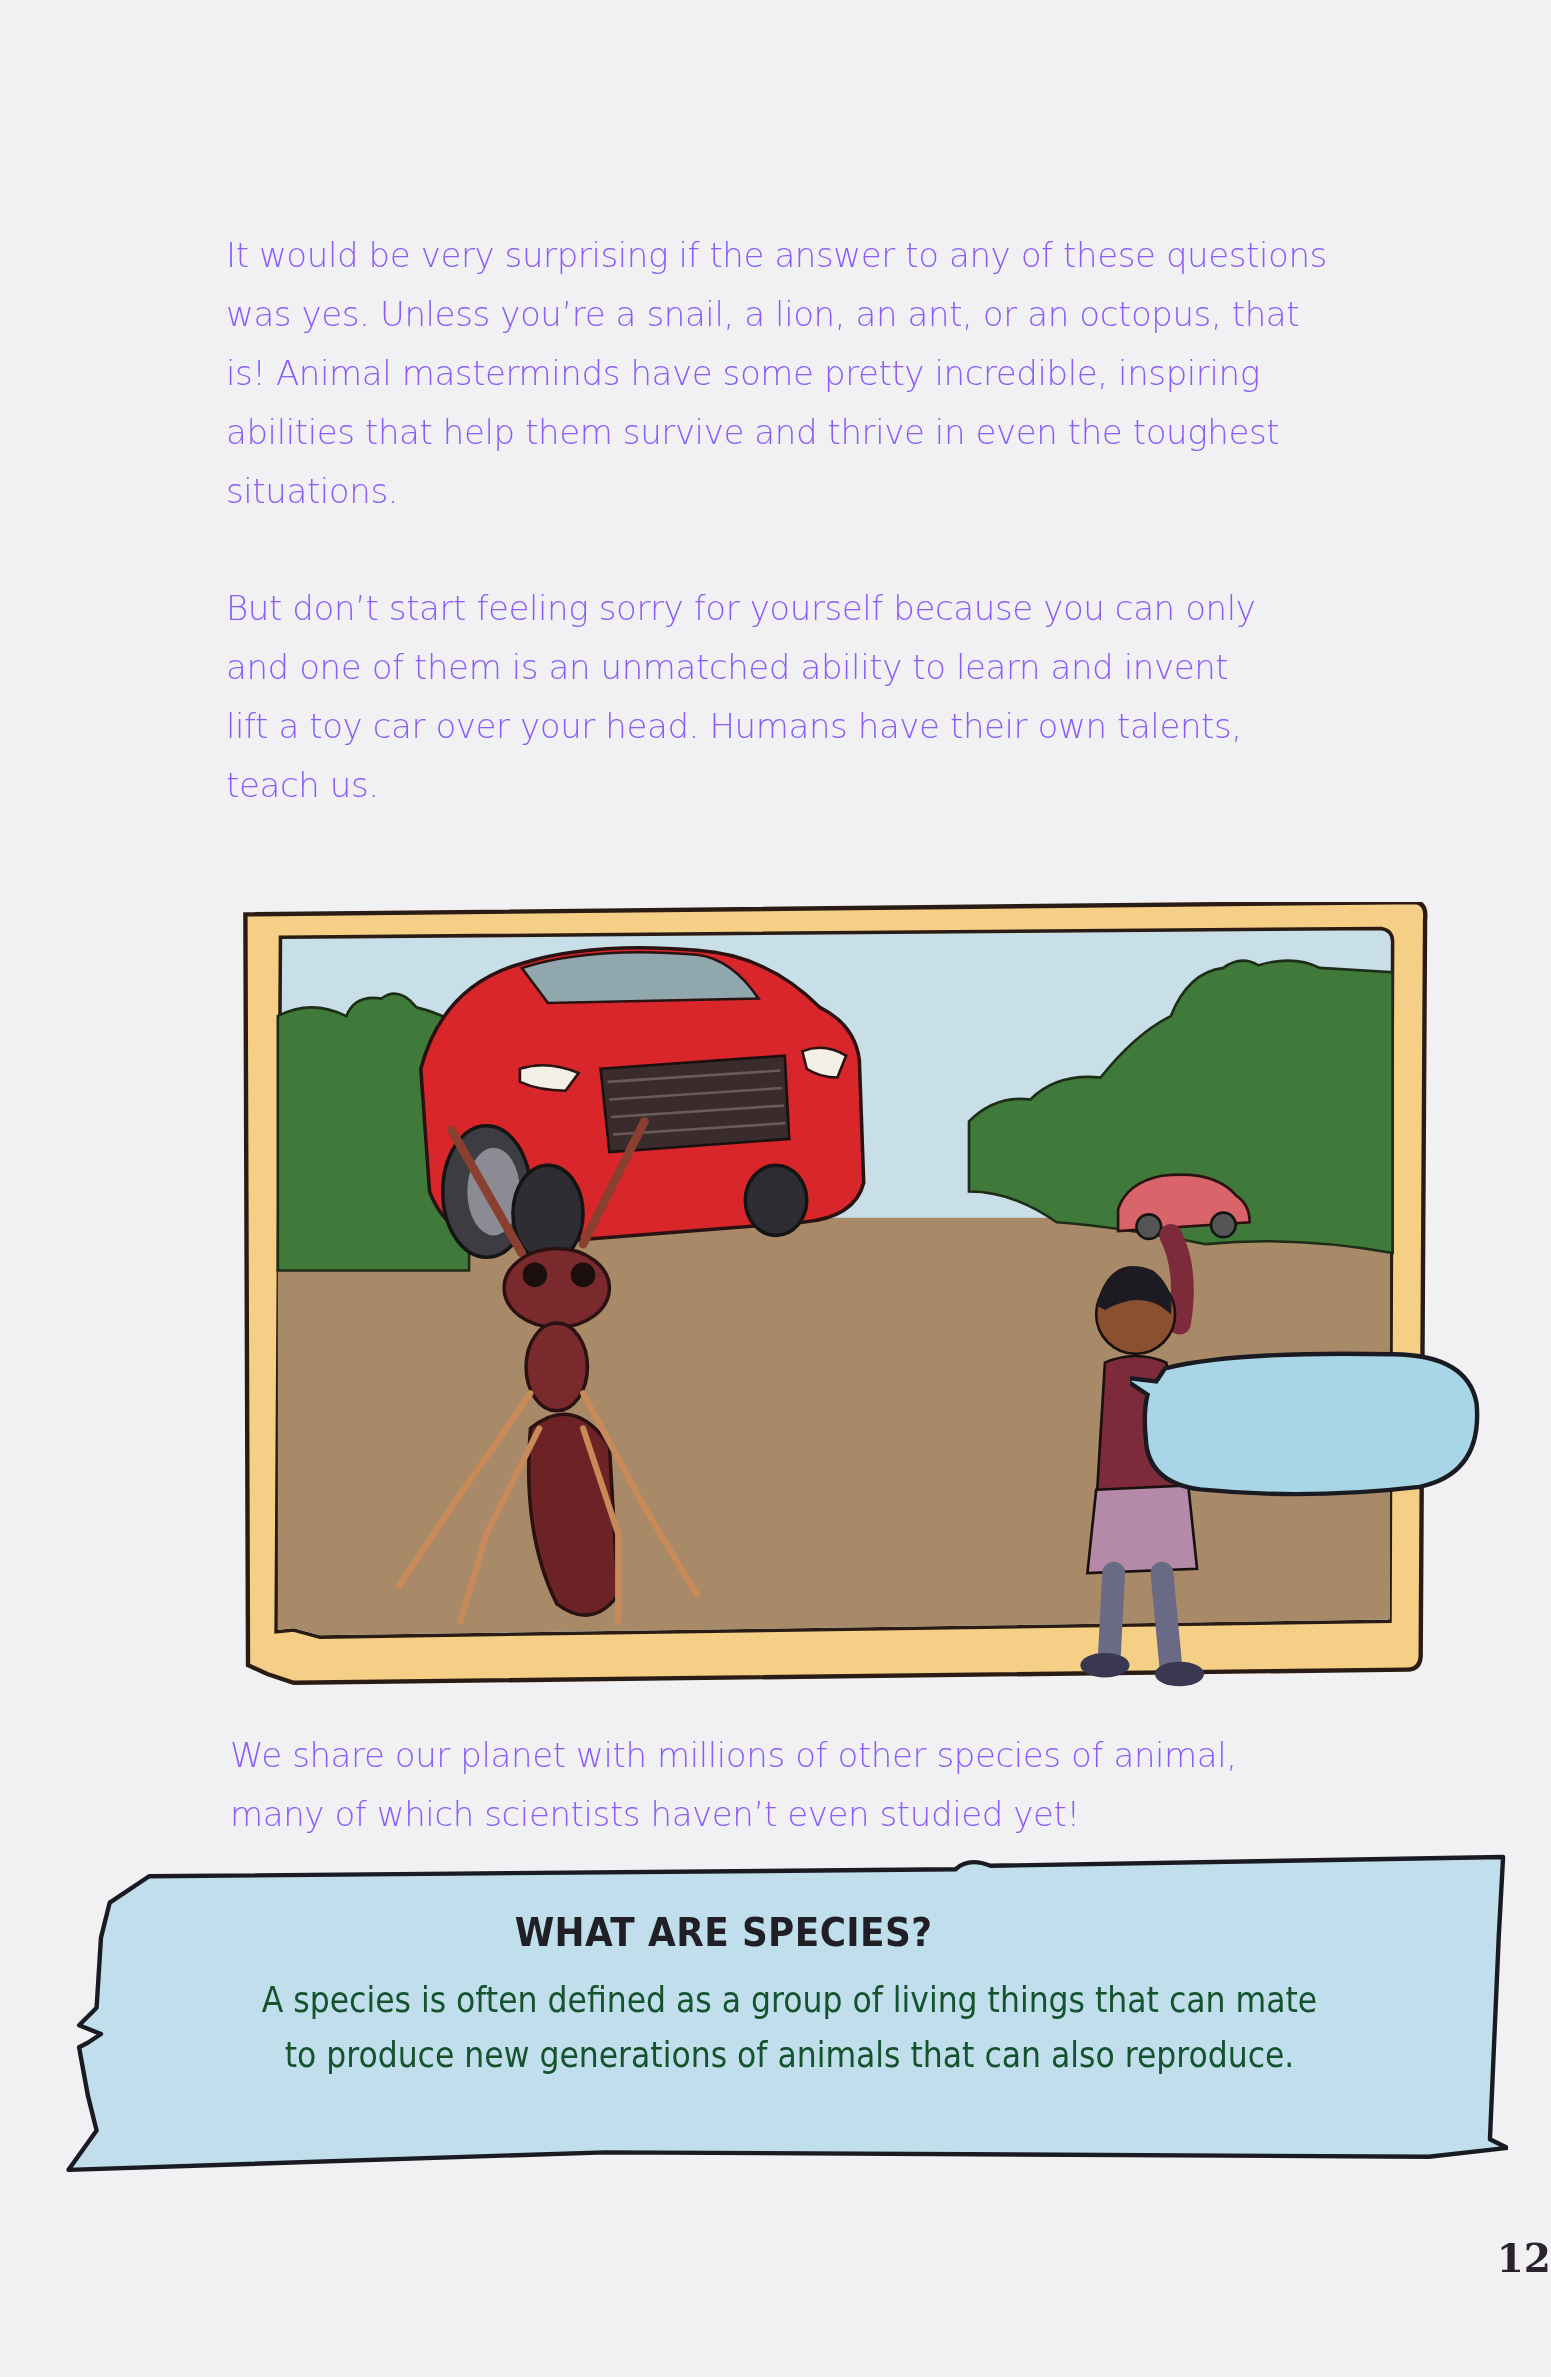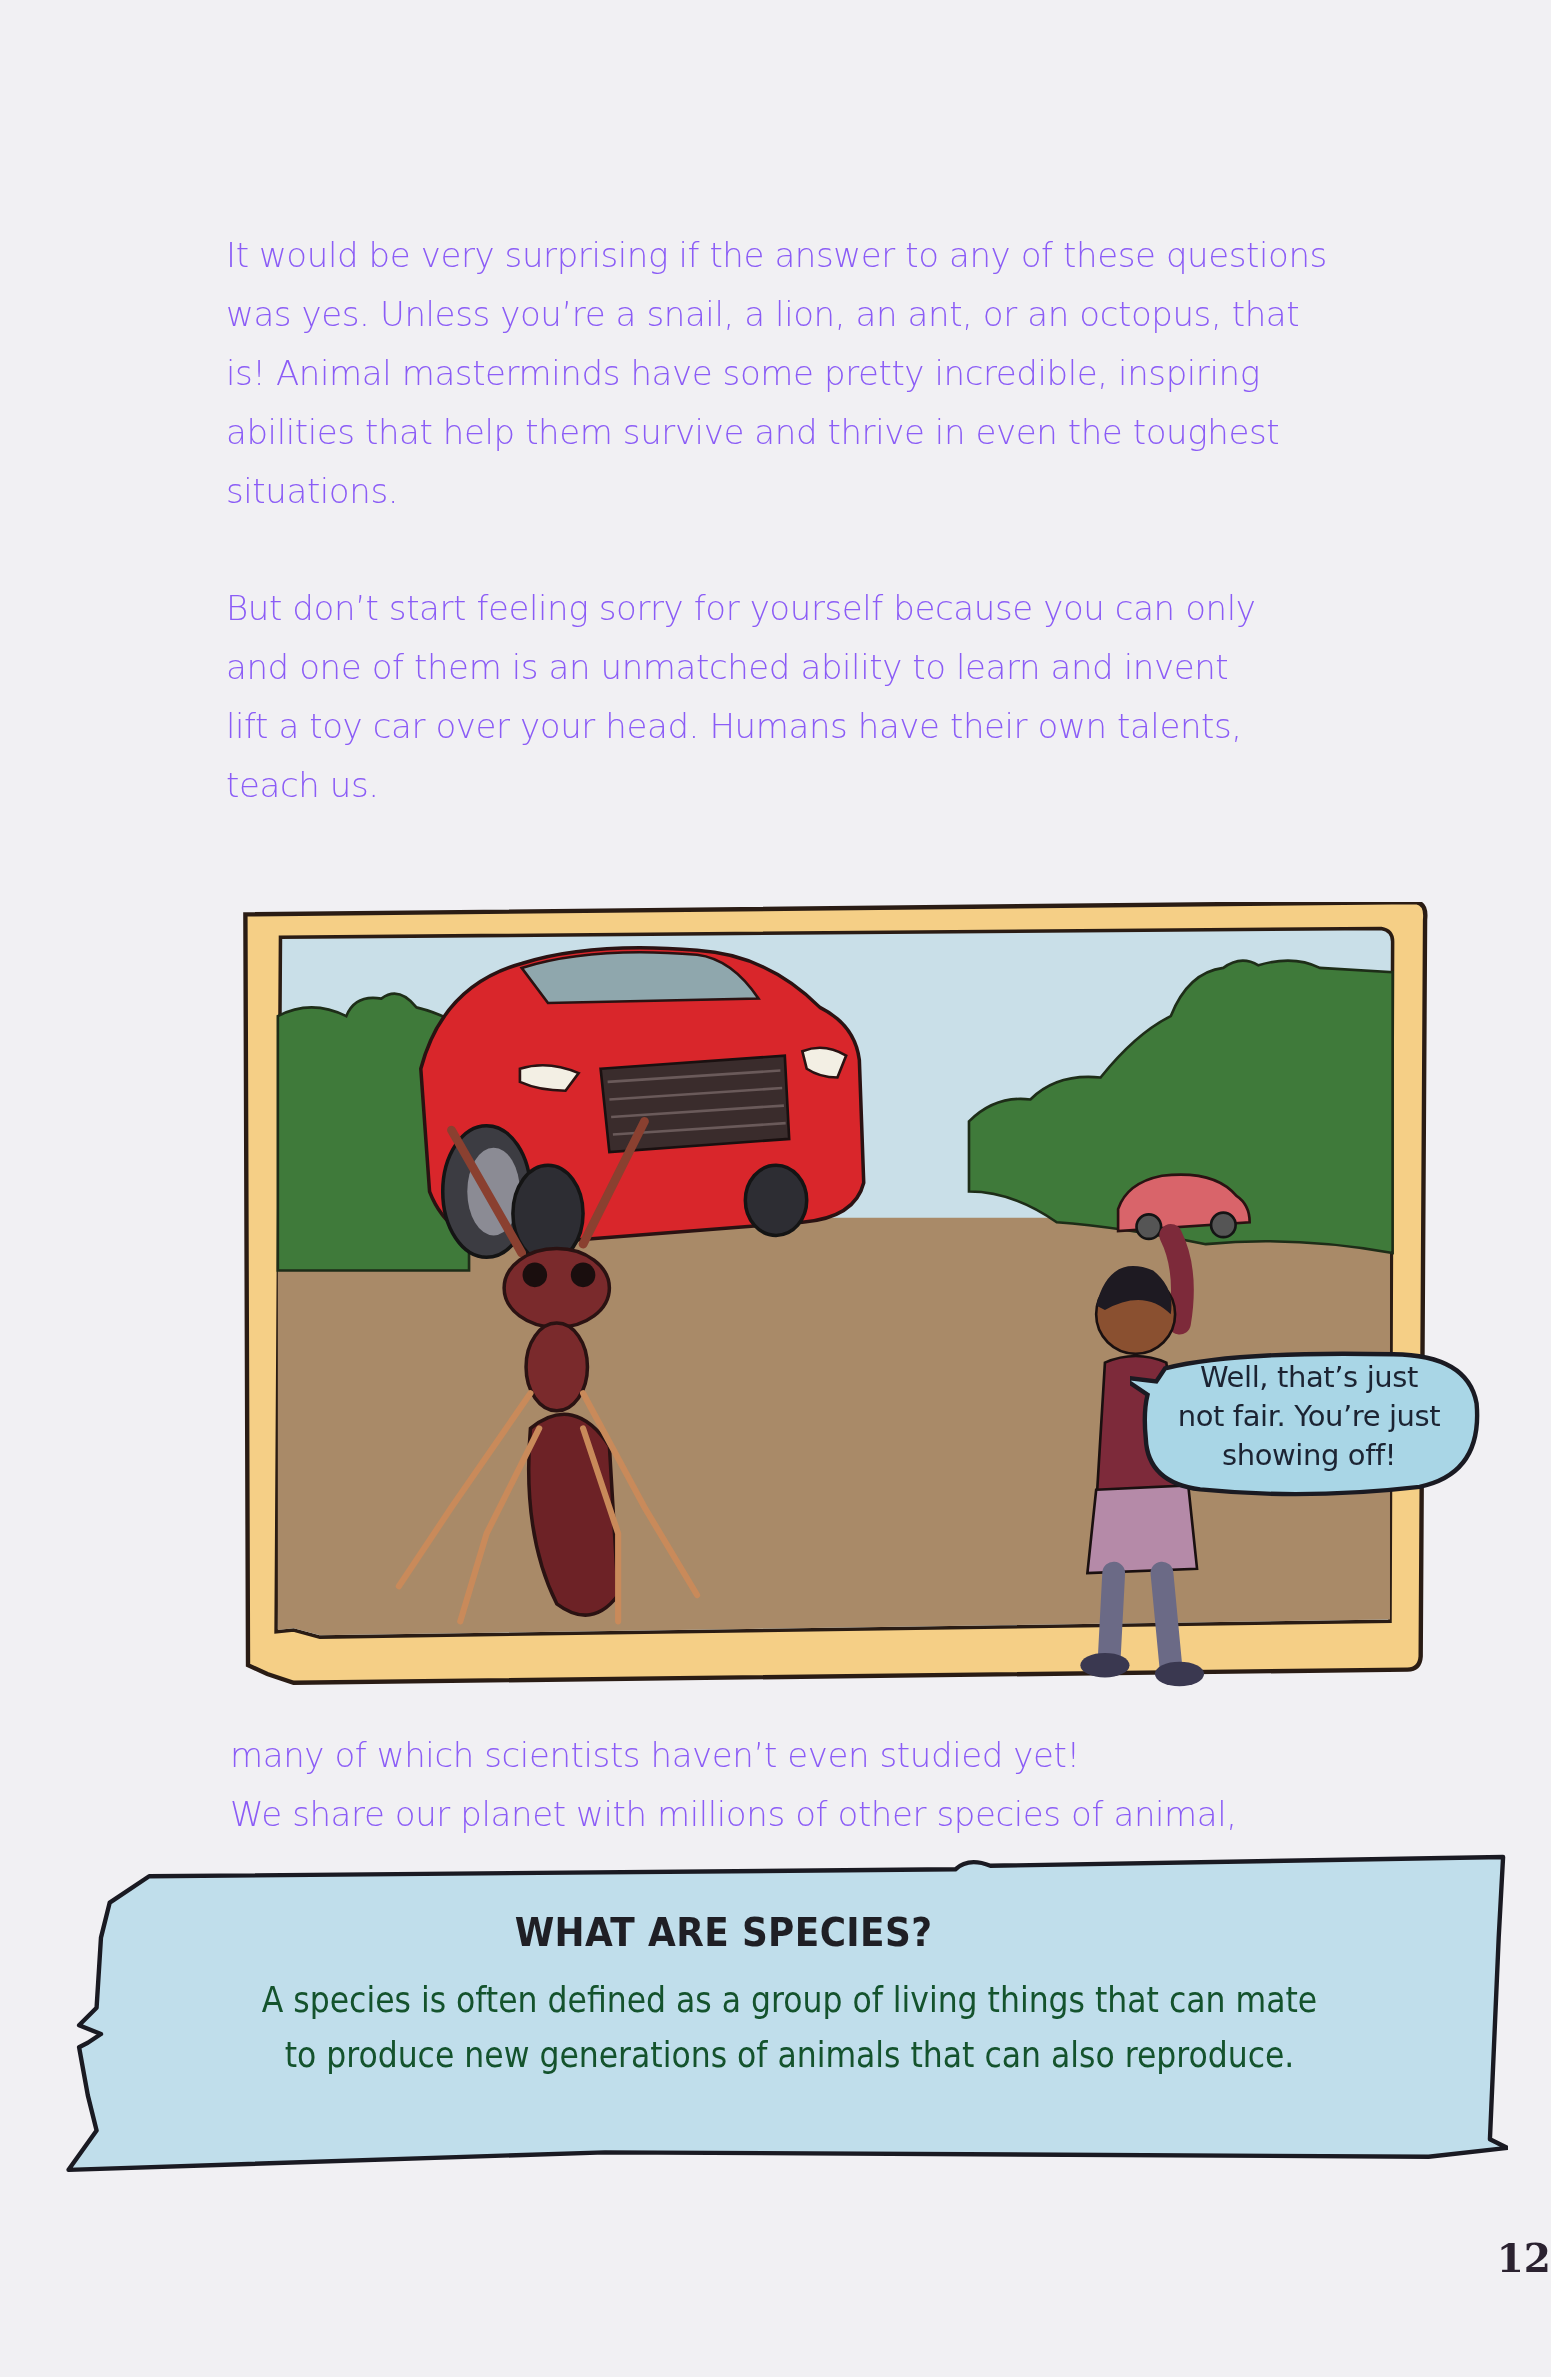--- a/index.html
+++ b/index.html
@@ -122,30 +122,25 @@
       <ellipse cx="985" cy="870" rx="28" ry="14" fill="#3a3850"></ellipse>
       <ellipse cx="1070" cy="880" rx="28" ry="14" fill="#3a3850"></ellipse>
     </g>
   </svg>
 </div>
 
 <div class="bubble">
   <svg width="358" height="158" viewBox="0 0 408 180">
     <path d="M40 30 Q120 10 300 14 Q385 15 395 70 Q402 150 330 165 Q200 180 80 168 Q20 160 18 110 Q15 80 20 60 L-10 40 L30 45 Z" fill="#a9d6e6" stroke="#1a1a22" stroke-width="5"></path>
   </svg>
-  <div class="bubble-text">
-    <span>Well, that’s just</span>
-    <span>not fair. You’re just</span>
-    <span>showing off!</span>
-  </div>
 </div>
 
 <div class="para" id="p3">
+  <span class="line">We share our planet with millions of other species of animal,</span>
   <span class="line">many of which scientists haven’t even studied yet!</span>
-  <span class="line">We share our planet with millions of other species of animal,</span>
 </div>
 
 <div class="callout">
   <svg width="1447" height="333" viewBox="0 0 1650 380">
     <path d="M100 30 L1020 22 Q1035 8 1060 18 L1645 8 L1640 100 L1630 330 L1650 340 L1560 350 L620 345 L8 365 L40 320 L30 280 L20 225 L30 220 L45 210 L20 200 L40 180 L45 100 L55 60 Z" fill="#c0deeb" stroke="#1a1a22" stroke-width="5" stroke-linejoin="round"></path>
   </svg>
 </div>
 <div class="callout-title">WHAT ARE SPECIES?</div>
 <div class="callout-body">
   <span>A species is often defined as a group of living things that can mate</span>

